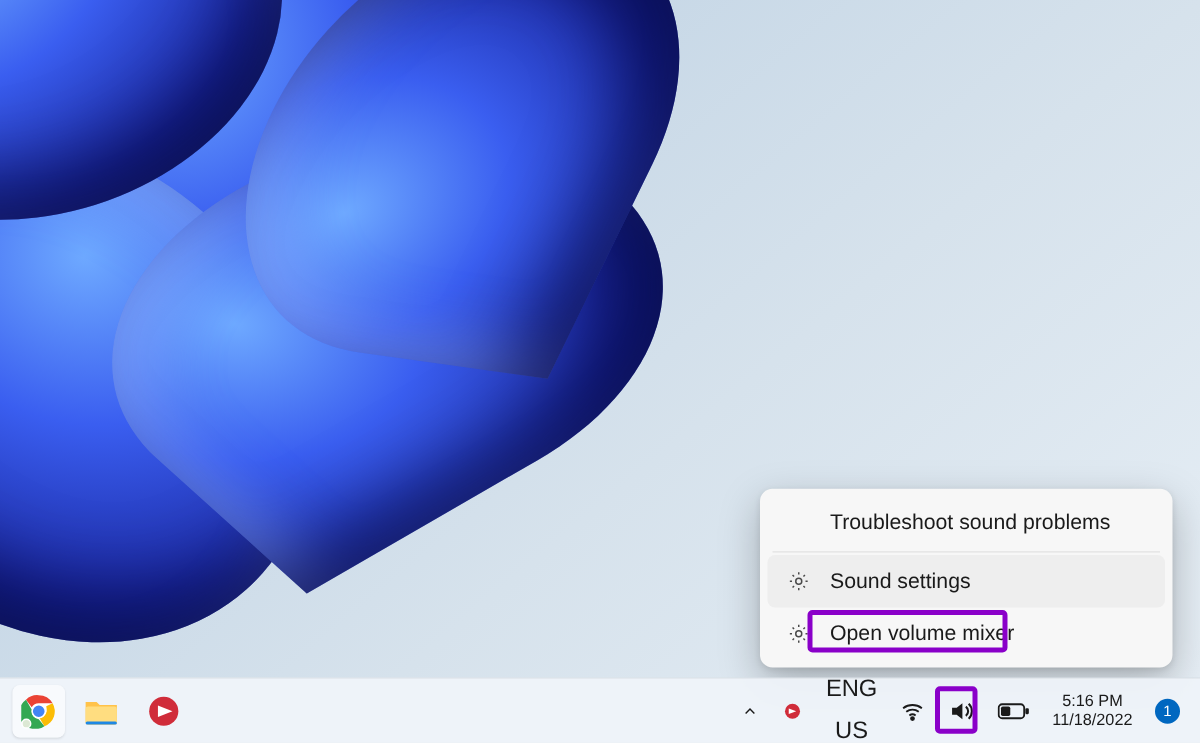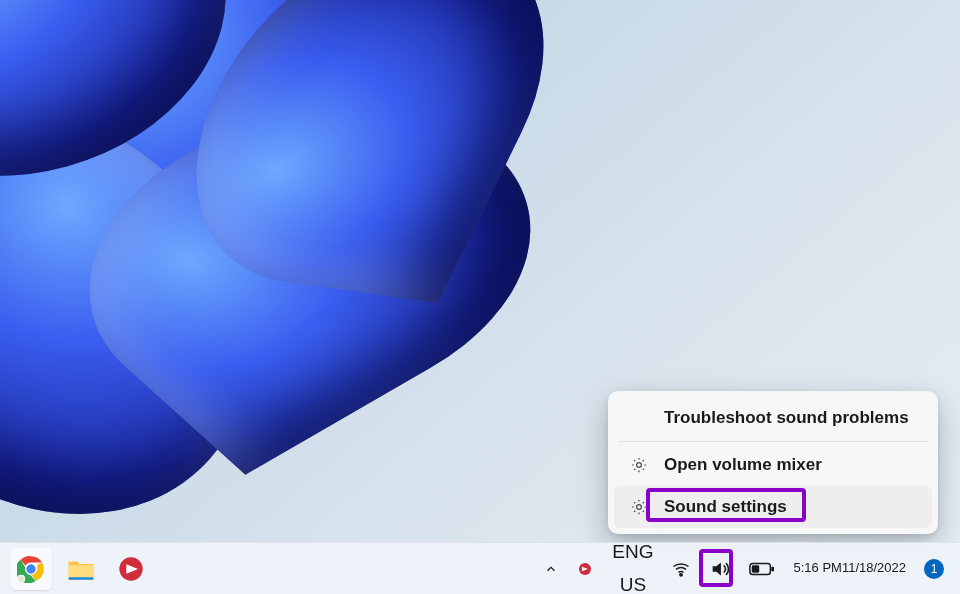--- a/index.html
+++ b/index.html
@@ -17,21 +17,21 @@
     position: absolute; border-radius: 50% 50% 50% 0;
     background: radial-gradient(circle at 30% 30%, #6ea9ff 0%, #3a5ef0 35%, #1c2aa5 70%, #0a1670 100%);
     box-shadow: inset -30px -30px 60px rgba(0,0,50,.6), inset 20px 20px 50px rgba(180,210,255,.35);
   }
 
   
   .context-menu {
     position: absolute; right: 22px; bottom: 60px; width: 330px;
     background: #f7f7f7; border-radius: 10px; padding: 6px;
     box-shadow: 0 12px 32px rgba(0,0,0,.25), 0 2px 6px rgba(0,0,0,.1);
-    font-size: 17px; color: #1a1a1a; font-weight: bold;
+    font-size: 17px; color: #1a1a1a;
   }
   .menu-item {
     display: flex; align-items: center; gap: 14px;
     padding: 10px 14px; border-radius: 6px; cursor: default;
     min-height: 42px;
   }
   .menu-item.hover { background: #eeeeee; }
   .menu-item .icon-slot { width: 22px; display:flex; align-items:center; justify-content:center; color:#4a4a4a; }
   .menu-divider { height: 1px; background: #e2e2e2; margin: 2px 4px; }
   .highlight-box {
@@ -55,21 +55,21 @@
   }
   .taskbar-icon.active { background: rgba(255,255,255,.6); box-shadow: 0 1px 2px rgba(0,0,0,.1); }
 
   
   .tray { display: flex; align-items: center; gap: 6px; font-size: 13px; color: #1a1a1a; }
   .tray-btn {
     display: flex; align-items: center; justify-content: center;
     padding: 4px 6px; border-radius: 4px; cursor: default; min-height: 36px;
   }
   .lang { flex-direction: column; line-height: 1.1; font-size: 19px; padding: 0 6px; gap: 12px; }
-  .datetime { flex-direction: row; line-height: 1.1; font-size: 13px; text-align: right; padding: 0 6px; }
+  .datetime { flex-direction: column; line-height: 1.1; font-size: 13px; text-align: right; padding: 0 6px; }
   .notif-badge {
     width: 20px; height: 20px; border-radius: 50%; background: #0067c0; color: #fff;
     font-size: 12px; display: flex; align-items: center; justify-content: center;
   }
   .highlight-volume { left: -4px; top: -2px; width: 34px; height: 38px; }
   .vol-wrap { position: relative; }
 
   svg { display: block; }
 </style>
 </head>
@@ -85,37 +85,37 @@
     <span style="left:300px; top:40px; width:380px; height:300px; transform:rotate(-70deg) skew(12deg,6deg);"></span>
   </div>
 </div>
 
 <div class="context-menu">
   <div class="menu-item">
     <span class="icon-slot"></span>
     <span>Troubleshoot sound problems</span>
   </div>
   <div class="menu-divider"></div>
+  <div class="menu-item hover">
+    <span class="icon-slot">
+      <svg width="18" height="18" viewBox="0 0 24 24" fill="none" stroke="currentColor" stroke-width="1.6">
+        <circle cx="12" cy="12" r="3.2"></circle>
+        <path d="M12 2.5v2.3M12 19.2v2.3M21.5 12h-2.3M4.8 12H2.5M18.6 5.4l-1.6 1.6M7 17l-1.6 1.6M18.6 18.6L17 17M7 7 5.4 5.4"></path>
+      </svg>
+    </span>
+    <span>Sound settings</span>
+  </div>
   <div class="menu-item">
     <span class="icon-slot">
       <svg width="18" height="18" viewBox="0 0 24 24" fill="none" stroke="currentColor" stroke-width="1.6">
         <circle cx="12" cy="12" r="3.2"></circle>
         <path d="M12 2.5v2.3M12 19.2v2.3M21.5 12h-2.3M4.8 12H2.5M18.6 5.4l-1.6 1.6M7 17l-1.6 1.6M18.6 18.6L17 17M7 7 5.4 5.4"></path>
       </svg>
     </span>
     <span>Open volume mixer</span>
-  </div>
-  <div class="menu-item hover">
-    <span class="icon-slot">
-      <svg width="18" height="18" viewBox="0 0 24 24" fill="none" stroke="currentColor" stroke-width="1.6">
-        <circle cx="12" cy="12" r="3.2"></circle>
-        <path d="M12 2.5v2.3M12 19.2v2.3M21.5 12h-2.3M4.8 12H2.5M18.6 5.4l-1.6 1.6M7 17l-1.6 1.6M18.6 18.6L17 17M7 7 5.4 5.4"></path>
-      </svg>
-    </span>
-    <span>Sound settings</span>
   </div>
   <div class="highlight-box highlight-sound"></div>
 </div>
 
 <div class="taskbar">
   <div class="taskbar-left">
 
     <div class="taskbar-icon active">
       <svg width="28" height="28" viewBox="0 0 48 48">
         <circle cx="24" cy="24" r="22" fill="#fff"></circle>

